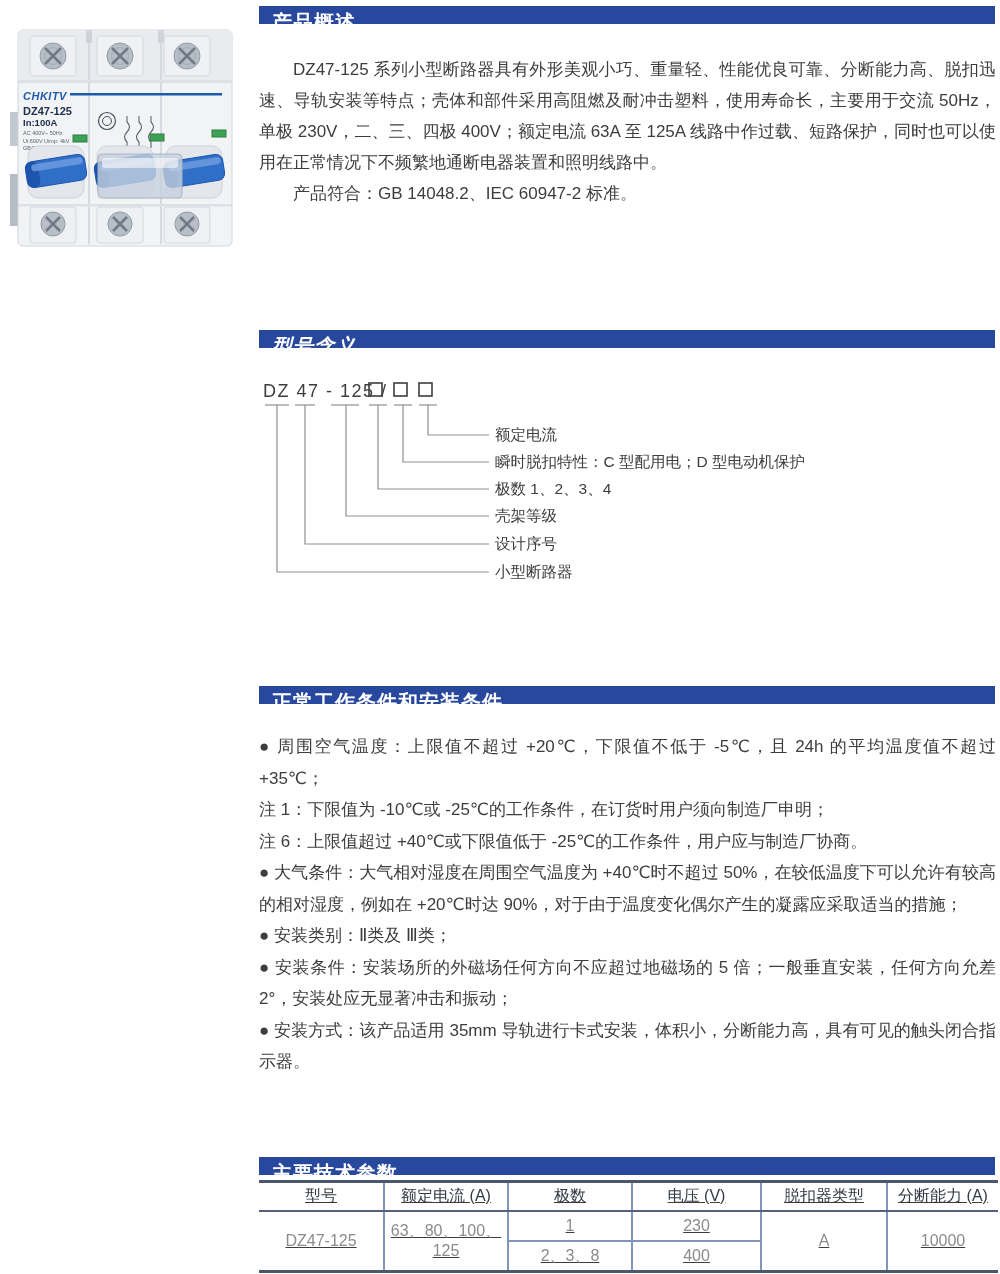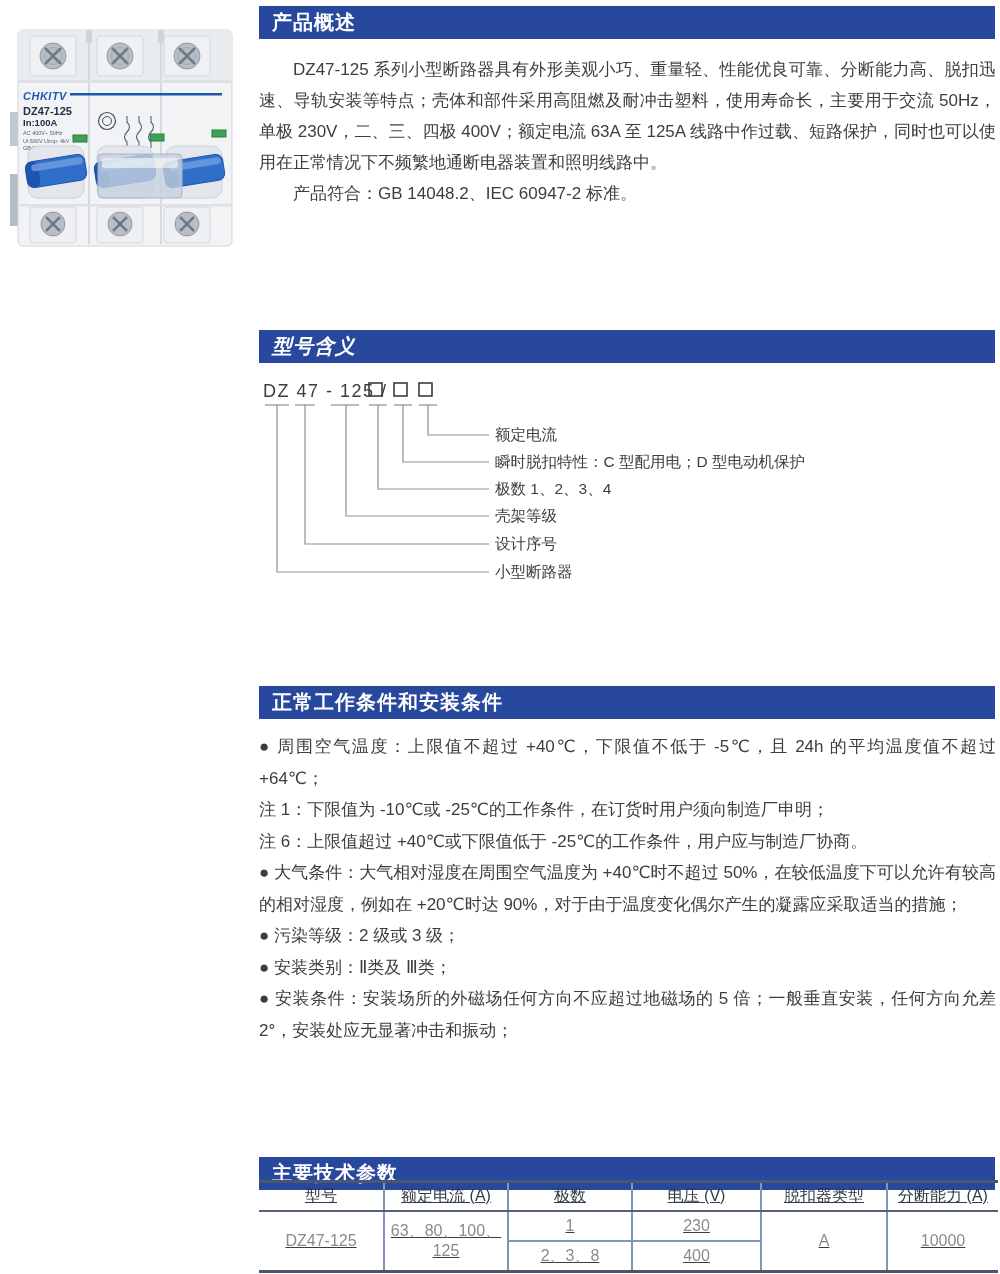--- a/index.html
+++ b/index.html
@@ -6,21 +6,21 @@
   body{
     width:1000px;height:1274px;
     background:#ffffff;
     font-family:"Liberation Sans","DejaVu Sans",sans-serif;
     position:relative;overflow:hidden;
     color:#3d3d3d;
   }
   .abs{position:absolute;}
   
   .sec-bar{
-    left:259px;width:736px;height:33px;
+    left:259px;width:736px;height:18px;
     background:#28489e;color:#ffffff;
     font-size:20px;font-weight:bold;letter-spacing:1px;
     line-height:33px;padding-left:13px;box-sizing:border-box;
   }
   
   .overview{left:259px;top:54px;width:737px;}
   .overview p{
     margin:0;font-size:17px;line-height:31px;color:#3d3d3d;
     text-align:justify;text-indent:2em;
   }
@@ -211,27 +211,27 @@
   <text class="lbl" x="236" y="116">极数 1、2、3、4</text>
   <text class="lbl" x="236" y="143">壳架等级</text>
   <text class="lbl" x="236" y="171">设计序号</text>
   <text class="lbl" x="236" y="199">小型断路器</text>
 </svg>
 
 <div class="abs sec-bar" style="top:686px;">
   <span>正常工作条件和安装条件</span>
 </div>
 <div class="abs conditions">
-  <p>● 周围空气温度：上限值不超过 +40℃，下限值不低于 -5℃，且 24h 的平均温度值不超过 +64℃；</p>
+  <p>● 周围空气温度：上限值不超过 +20℃，下限值不低于 -5℃，且 24h 的平均温度值不超过 +35℃；</p>
   <p>注 1：下限值为 -10℃或 -25℃的工作条件，在订货时用户须向制造厂申明；</p>
   <p>注 6：上限值超过 +40℃或下限值低于 -25℃的工作条件，用户应与制造厂协商。</p>
   <p>● 大气条件：大气相对湿度在周围空气温度为 +40℃时不超过 50%，在较低温度下可以允许有较高的相对湿度，例如在 +20℃时达 90%，对于由于温度变化偶尔产生的凝露应采取适当的措施；</p>
-  <p>● 污染等级：2 级或 3 级；</p>
   <p>● 安装类别：Ⅱ类及 Ⅲ类；</p>
   <p>● 安装条件：安装场所的外磁场任何方向不应超过地磁场的 5 倍；一般垂直安装，任何方向允差 2°，安装处应无显著冲击和振动；</p>
+  <p>● 安装方式：该产品适用 35mm 导轨进行卡式安装，体积小，分断能力高，具有可见的触头闭合指示器。</p>
 </div>
 
 <div class="abs sec-bar" style="top:1133px;margin-top:24px;">
   <span>主要技术参数</span>
 </div>
 <div class="abs params">
   <table class="spec">
     <colgroup>
       <col style="width:125px">
         <col style="width:124px">

